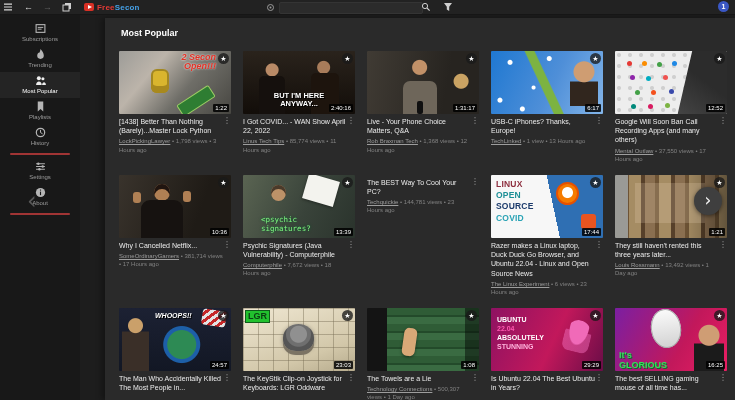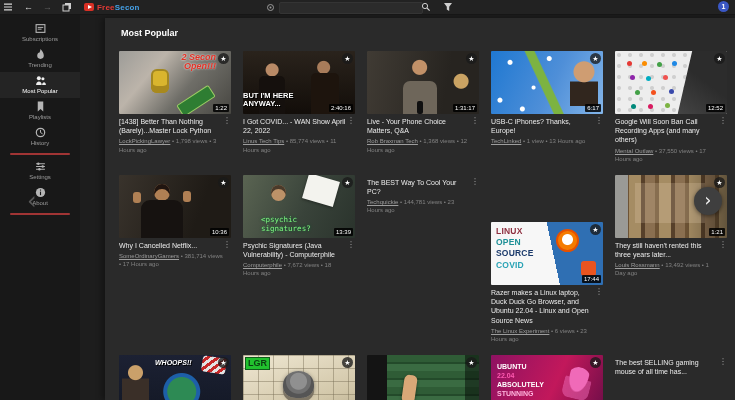--- a/index.html
+++ b/index.html
@@ -105,21 +105,21 @@
     transform:rotate(-33deg);border-radius:2px;}
   .v1 .thumb-text{top:2px;right:15px;text-align:right;color:#e23227;font-weight:bold;
     font-style:italic;font-size:9px;line-height:1.05;text-shadow:0 0 2px #fff;}
   
   .v2{background:
     radial-gradient(circle at 26% 30%, #b98a66 0 6px, transparent 7px),
     radial-gradient(circle at 72% 26%, #a87c5a 0 6px, transparent 7px),
     linear-gradient(#2a231c,#120d09);}
   .v2::before{left:16px;top:25px;width:26px;height:38px;background:#15100d;border-radius:5px 5px 0 0;}
   .v2::after{left:68px;top:22px;width:28px;height:41px;background:#1d140d;border-radius:5px 5px 0 0;}
-  .v2 .thumb-text{left:0;right:0;bottom:5px;color:#fff;font-weight:bold;
+  .v2 .thumb-text{left:0;right:0;bottom:5px;text-align:center;color:#fff;font-weight:bold;
     font-size:7.5px;line-height:1.15;text-shadow:1px 1px 0 #000;}
   
   .v3{background:
     radial-gradient(circle at 47% 26%, #c29168 0 7px, transparent 8px),
     radial-gradient(circle at 84% 48%, #caa363 0 7px, transparent 8px),
     linear-gradient(100deg,#403b34,#272420 70%);}
   .v3::before{left:36px;top:30px;width:34px;height:33px;background:#6e665a;border-radius:7px 7px 0 0;}
   .v3::after{left:50px;bottom:0;width:6px;height:13px;background:#101010;border-radius:2px;}
   
   .v4{background:linear-gradient(115deg,#1f78d1,#4f8fd8 55%,#83b5e9);}
@@ -162,21 +162,21 @@
   
   .v8{background:#0d0d0d;}
   .v8::before{left:9px;top:4px;width:55px;height:55px;border-radius:50%;
     background:conic-gradient(#e91e63,#9c27b0,#3f51b5,#03a9f4,#4caf50,#ffeb3b,#ff9800,#e91e63);
     box-shadow:0 0 0 3px #1c1c1c;}
   .v8::after{left:30px;top:25px;width:13px;height:13px;border-radius:50%;background:#0a0a0a;}
   .v8 .art{left:0;right:0;bottom:-2px;height:10px;background:linear-gradient(90deg,#7cb342,#9ccc65);
     transform:skewY(-3deg);}
   .v8 .thumb-text{right:5px;top:24px;color:#e53935;font-weight:bold;font-style:italic;font-size:10px;}
   
-  .v9{background:linear-gradient(78deg,#f7f7f7 0 55%, #2f6fb3 55%);margin-top:47px;}
+  .v9{background:linear-gradient(78deg,#f7f7f7 0 55%, #2f6fb3 55%);}
   .v9 .thumb-text{left:5px;top:4px;font-weight:800;font-size:8.5px;line-height:1.32;letter-spacing:.2px;}
   .v9 .thumb-text span:nth-child(1){color:#8e2f3f;}
   .v9 .thumb-text span:nth-child(2){color:#1d8f96;}
   .v9 .thumb-text span:nth-child(3){color:#1b3a6b;}
   .v9 .thumb-text span:nth-child(4){color:#2aa3b5;}
   .v9::before{right:24px;top:7px;width:19px;height:19px;border-radius:50%;
     background:radial-gradient(circle at 50% 45%, #fff 0 5px, #f57c00 6px);border:2px solid #e65100;z-index:2;}
   .v9::after{right:7px;bottom:9px;width:15px;height:15px;background:#e95420;border-radius:3px;}
   
   .v10{background:
@@ -564,20 +564,29 @@
       <div class="duration">29:29</div>
     </div>
     <div class="info">
       <div class="title">Is Ubuntu 22.04 The Best Ubuntu in Years?</div>
       <div class="kebab">⋮</div>
     </div>
 
   </div>
 
   <div class="card">
+    <div class="thumb v15">
+      <div class="art"></div>
+      <div class="thumb-text">
+            <span>It's</span>
+            <span>GLORIOUS</span>
+          </div>
+      <div class="star-btn">★</div>
+      <div class="duration">16:25</div>
+    </div>
     <div class="info">
       <div class="title">The best SELLING gaming mouse of all time has...</div>
       <div class="kebab">⋮</div>
     </div>
 
   </div>
 </div>
 </div>
 
 <div class="nav-left">‹</div>

